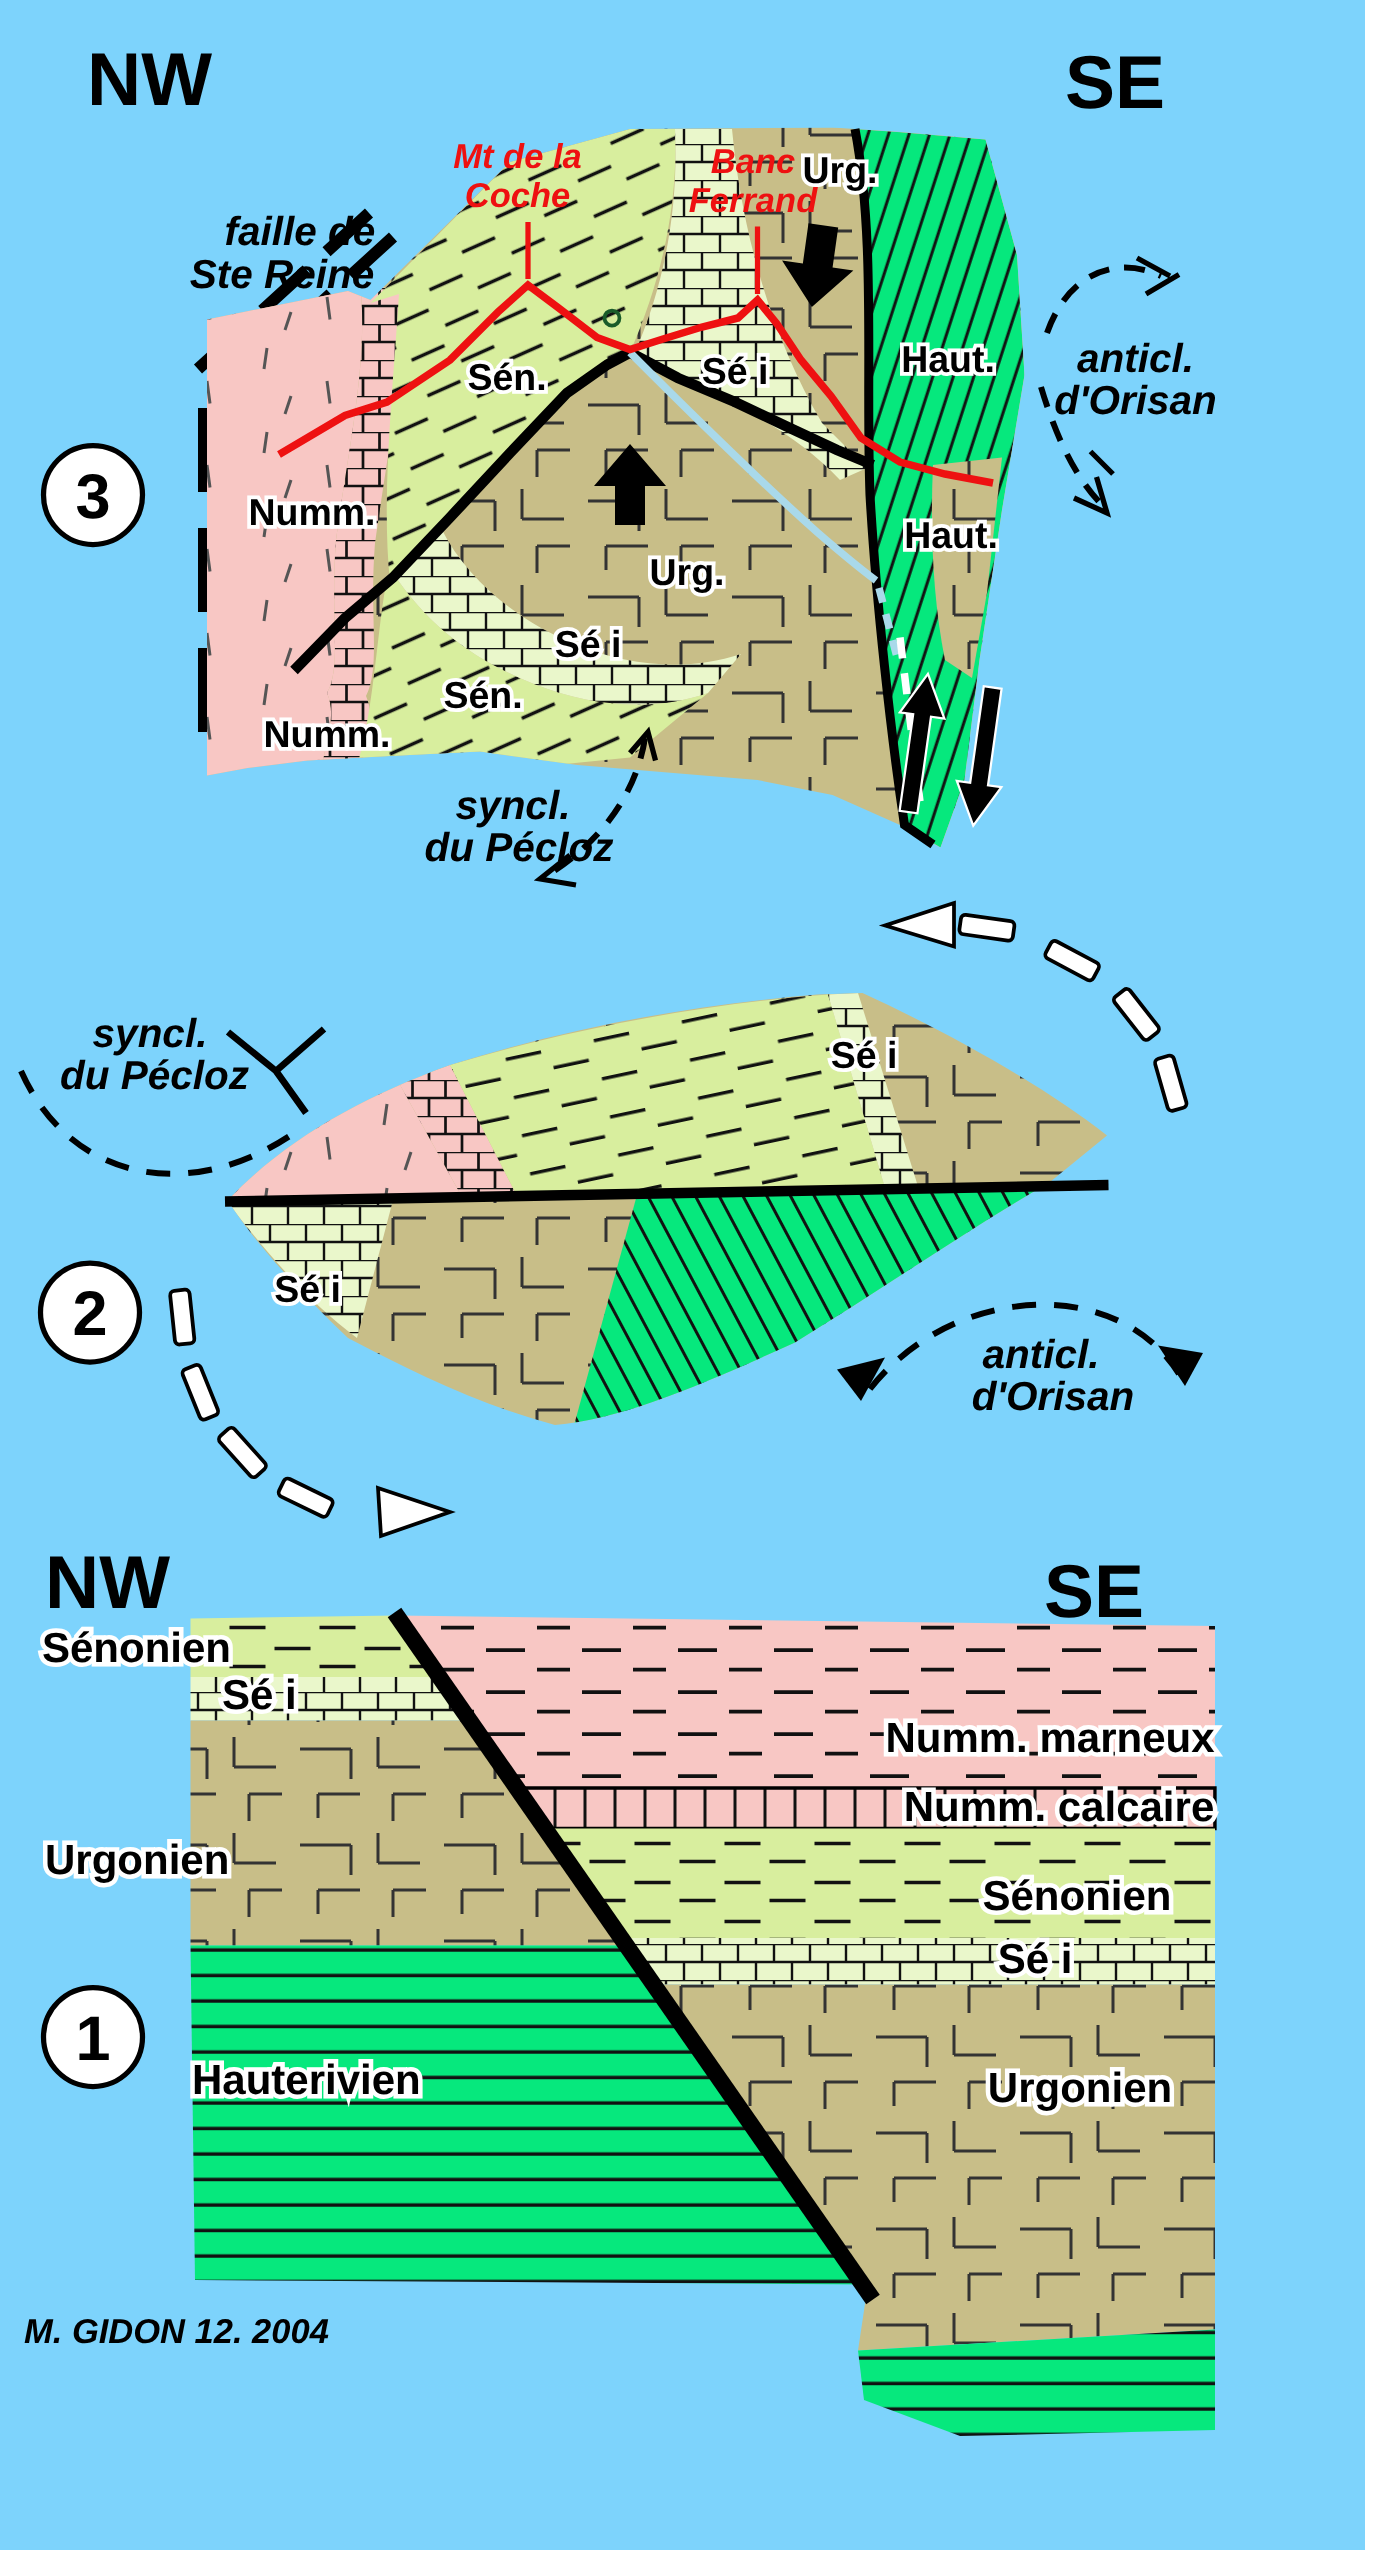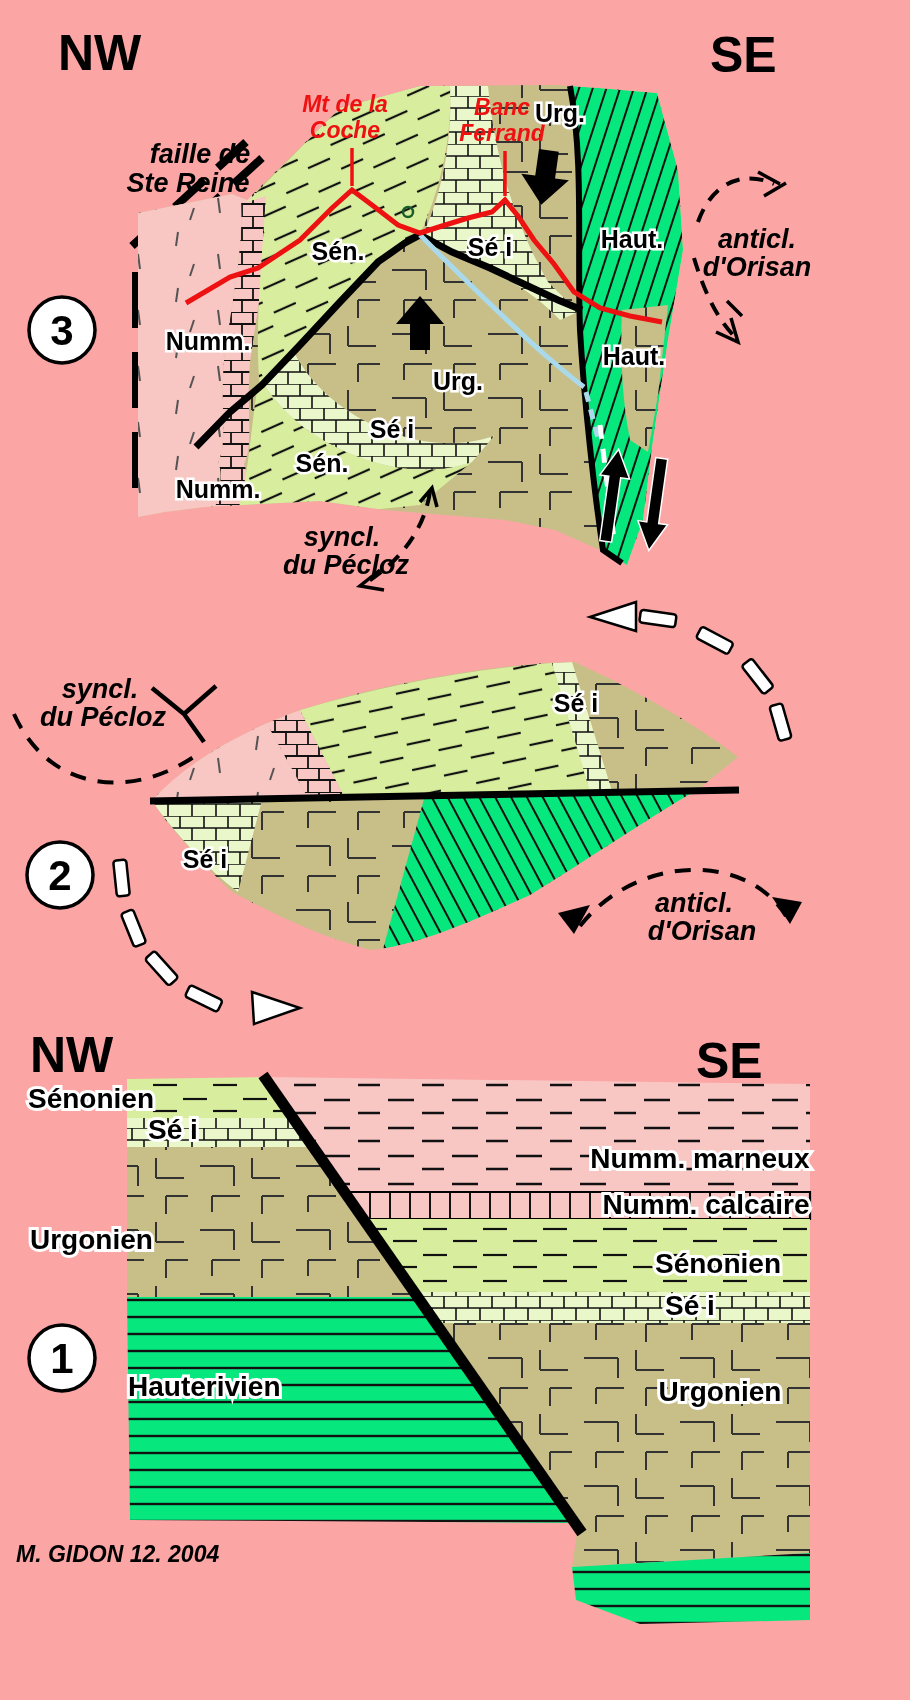--- a/index.html
+++ b/index.html
@@ -1,16 +1,16 @@
 <!DOCTYPE html>
 <html><head>
 <meta charset="utf-8">
 <style>
   html,body{margin:0;padding:0;background:#fff;}
-  .stage{width:910px;height:1700px;position:relative;background:#fca5a5;}
+  .stage{width:910px;height:1700px;position:relative;background:#7dd3fc;}
   svg{display:block;}
   text{font-family:"Liberation Sans",sans-serif;fill:#000;}
   .t-corner{font-size:50px;font-weight:bold;}
   .t-stage{font-size:42px;font-weight:bold;text-anchor:middle;}
   .t-unit{font-size:25px;font-weight:bold;text-anchor:middle;paint-order:stroke;stroke:#ffffff;stroke-width:5px;}
   .t-unit1{font-size:28px;font-weight:bold;paint-order:stroke;stroke:#ffffff;stroke-width:6px;}
   .t-unit1m{font-size:28px;font-weight:bold;text-anchor:middle;paint-order:stroke;stroke:#ffffff;stroke-width:6px;}
   .t-ann{font-size:27px;font-weight:bold;font-style:italic;text-anchor:middle;}
   .t-red{font-size:23px;font-weight:bold;font-style:italic;text-anchor:middle;fill:#ee1111;}
   .t-credit{font-size:23px;font-weight:bold;font-style:italic;}

